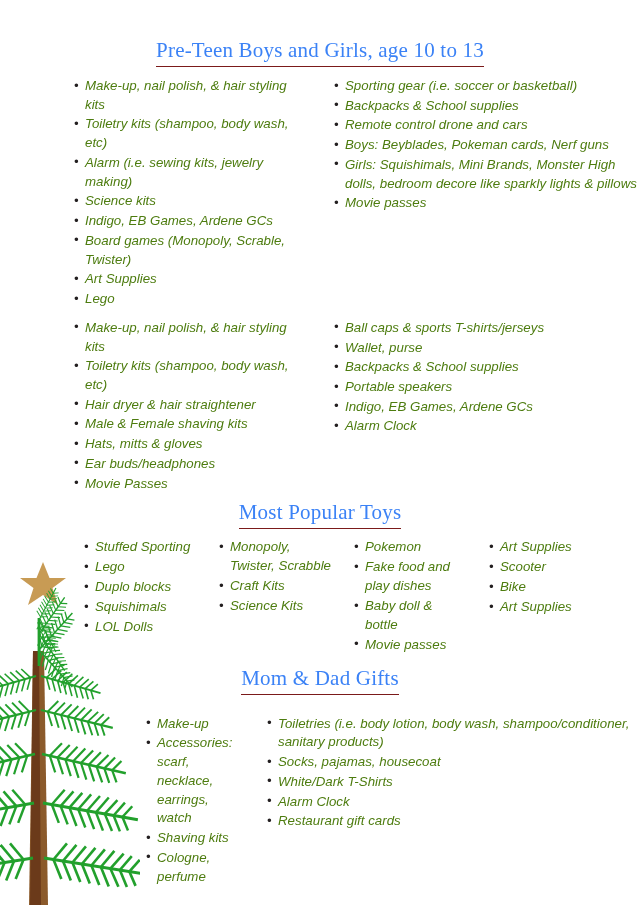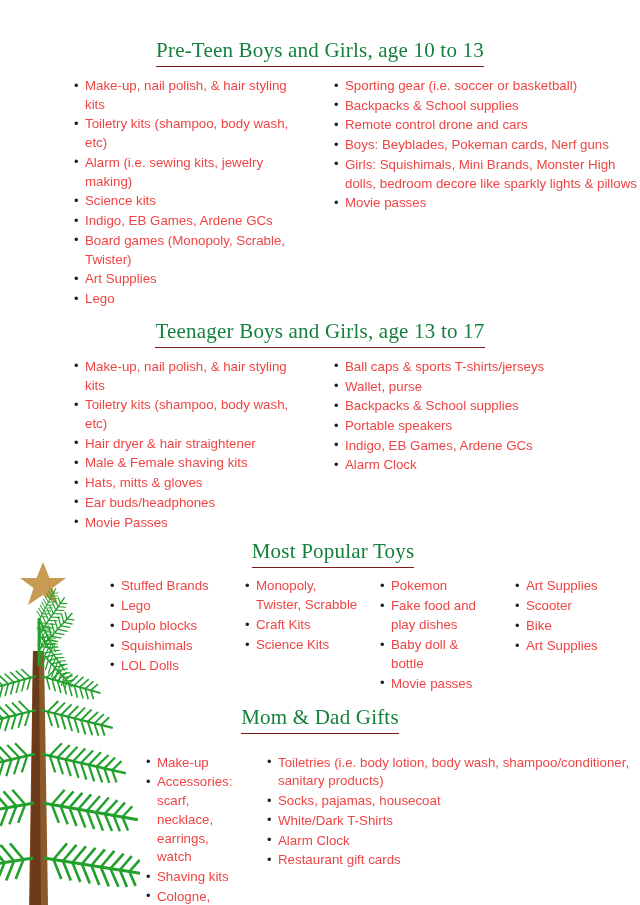--- a/index.html
+++ b/index.html
@@ -35,21 +35,21 @@
     padding: 0;
   }
 
   .section {
     margin: 0;
   }
 
   .section-heading {
     text-align: center;
     font-family: "Liberation Serif", serif;
-    color: #15803d;
+    color: #3b82f6;
     font-size: 21px;
     font-weight: 400;
     letter-spacing: 0.2px;
     margin: 0 auto;
     padding: 0 0 3px 0;
     display: block;
     width: max-content;
     max-width: 92%;
     border-bottom: 1.6px solid #7B1A1A;
   }
@@ -70,21 +70,22 @@
     margin: 0;
     padding: 0 0 0 18px;
     list-style: none;
   }
   ul.items > li {
     position: relative;
     font-size: 13.3px;
     line-height: 1.41;
     padding-left: 11px;
     margin: 0 0 1px 0;
-    color: #ef4444;
+    color: #4d7c0f;
+    font-style: italic;
   }
   ul.items > li::before {
     content: "\2022";
     position: absolute;
     left: 0;
     top: -0.5px;
     font-size: 13px;
     line-height: 1.41;
     color: #231f20;
   }
@@ -95,21 +96,21 @@
   #sec-preteen .col-a { width: 300px; padding-left: 56px; box-sizing: border-box; }
   #sec-preteen .col-b { width: 340px; padding-left: 16px; box-sizing: border-box; }
 
   
   #sec-teen { padding-top: 9px; }
   #sec-teen .heading-wrap { margin-bottom: 10px; }
   #sec-teen .col-a { width: 300px; padding-left: 56px; box-sizing: border-box; }
   #sec-teen .col-b { width: 340px; padding-left: 16px; box-sizing: border-box; }
 
   
-  #sec-toys { padding-top: 6px; margin-left: 26px; }
+  #sec-toys { padding-top: 6px; }
   #sec-toys .heading-wrap { margin-bottom: 9px; }
   #sec-toys .cols { padding-left: 66px; box-sizing: border-box; }
   #sec-toys .tcol { width: 135px; box-sizing: border-box; padding-right: 4px; }
   #sec-toys ul.items > li { line-height: 1.42; }
 
   
   #sec-momdad { padding-top: 10px; }
   #sec-momdad .heading-wrap { margin-bottom: 20px; }
   #sec-momdad .col-a { width: 235px; padding-left: 128px; box-sizing: border-box; }
   #sec-momdad .col-b { width: 405px; padding-left: 14px; box-sizing: border-box; }
@@ -237,23 +238,20 @@
           <li>Remote control drone and cars</li>
           <li>Boys: Beyblades, Pokeman cards, Nerf guns</li>
           <li>Girls: Squishimals, Mini Brands, Monster High dolls, bedroom decore like sparkly lights &amp; pillows</li>
           <li>Movie passes</li>
         </ul>
       </div>
     </div>
   </section>
 
   <section class="section" id="sec-teen">
-    <div class="heading-wrap">
-      <h2 class="section-heading">Teenager Boys and Girls, age 13 to 17</h2>
-    </div>
     <div class="cols">
       <div class="col-a">
         <ul class="items">
           <li>Make-up, nail polish, &amp; hair styling kits</li>
           <li>Toiletry kits (shampoo, body wash, etc)</li>
           <li>Hair dryer &amp; hair straightener</li>
           <li>Male &amp; Female shaving kits</li>
           <li>Hats, mitts &amp; gloves</li>
           <li>Ear buds/headphones</li>
           <li>Movie Passes</li>
@@ -272,21 +270,21 @@
     </div>
   </section>
 
   <section class="section" id="sec-toys">
     <div class="heading-wrap">
       <h2 class="section-heading">Most Popular Toys</h2>
     </div>
     <div class="cols">
       <div class="tcol">
         <ul class="items">
-          <li>Stuffed Brands</li>
+          <li>Stuffed Sporting</li>
           <li>Lego</li>
           <li>Duplo blocks</li>
           <li>Squishimals</li>
           <li>LOL Dolls</li>
         </ul>
       </div>
       <div class="tcol">
         <ul class="items">
           <li>Monopoly, Twister, Scrabble</li>
           <li>Craft Kits</li>

